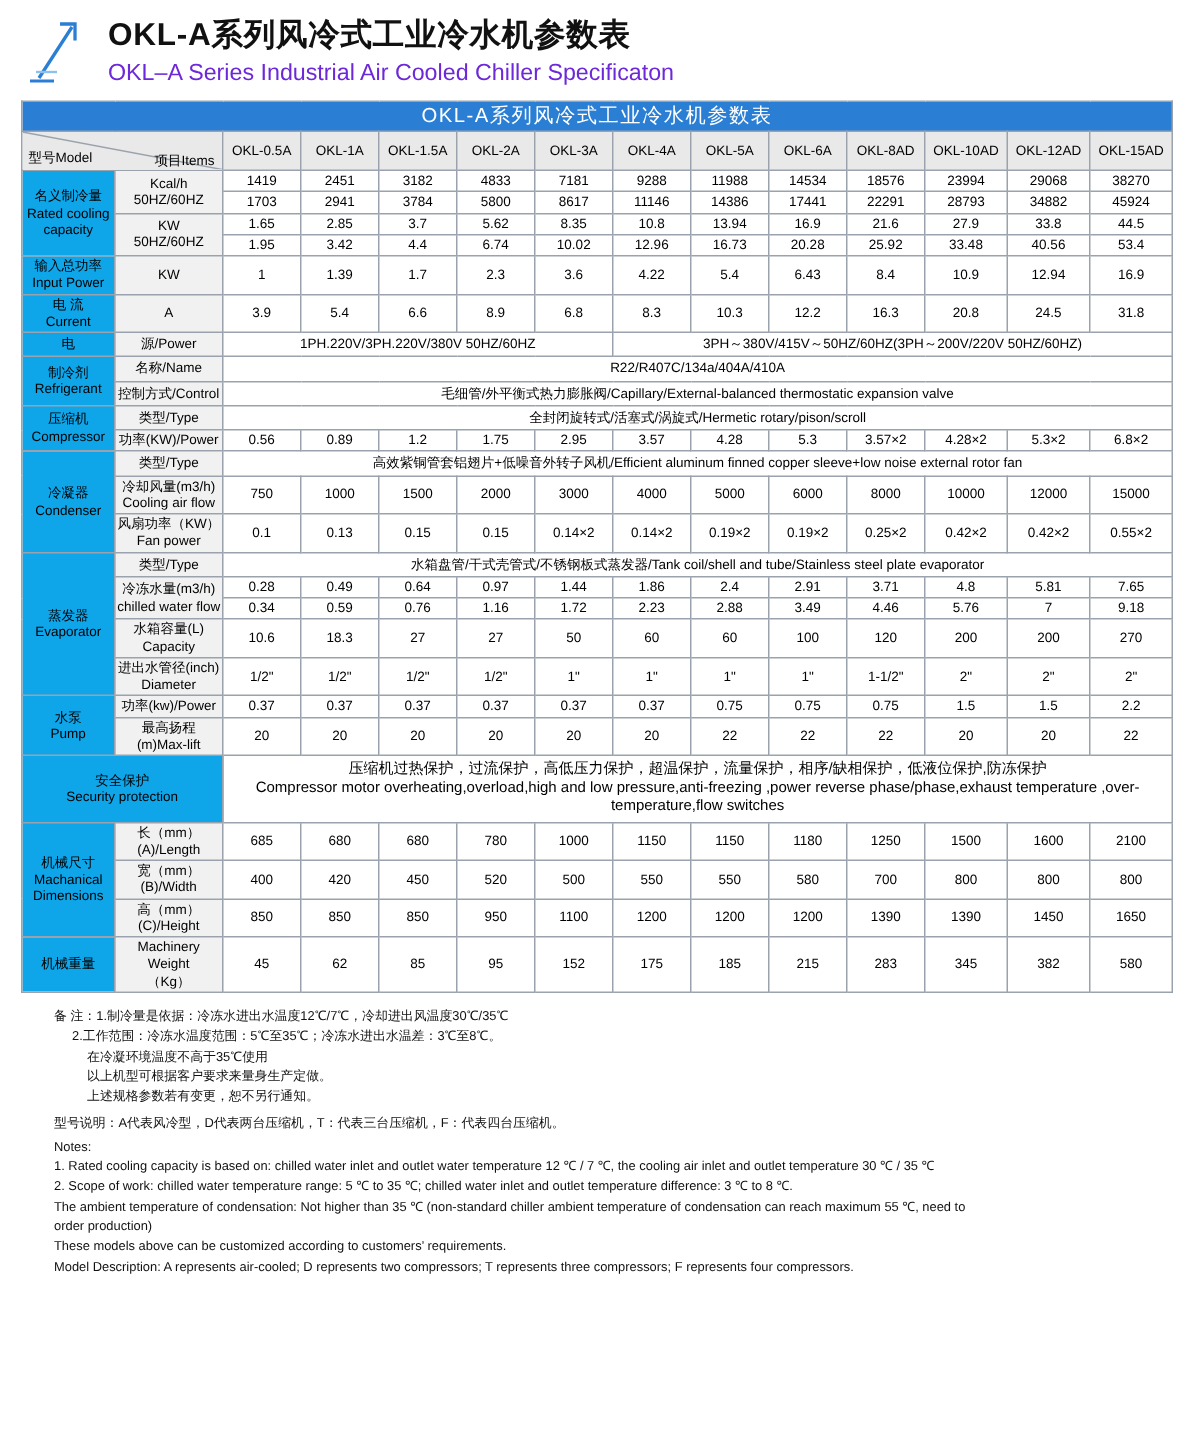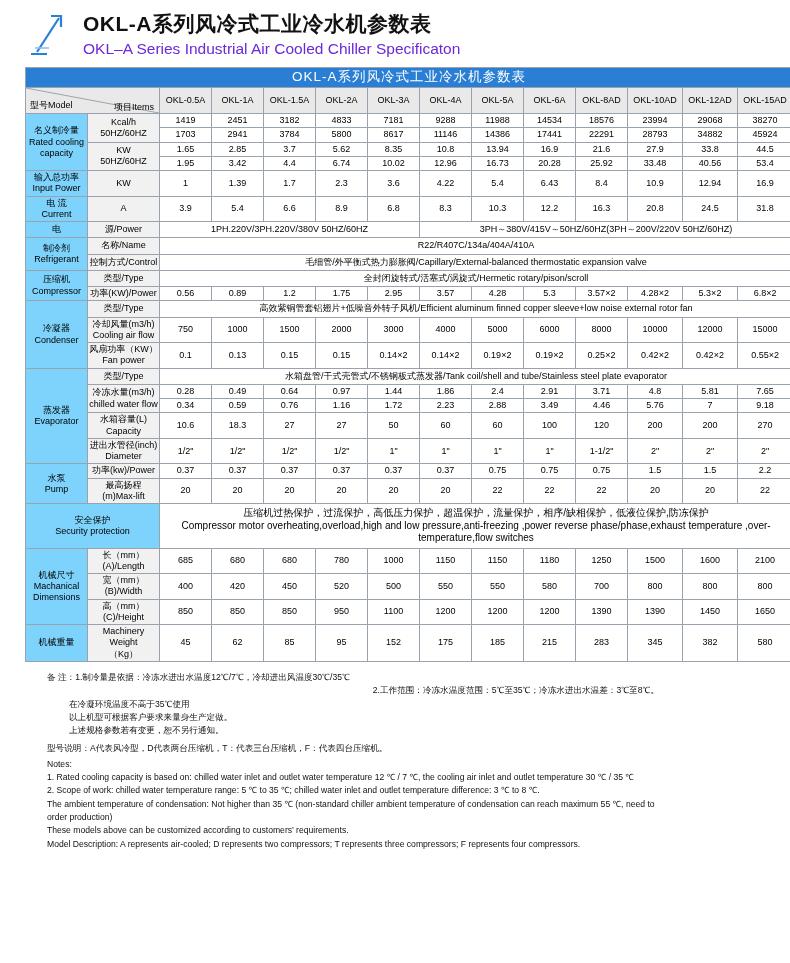--- a/index.html
+++ b/index.html
@@ -4,21 +4,21 @@
 <style>
   * { box-sizing: border-box; }
   body {
     margin: 0;
     padding: 0;
     width: 790px;
     background: #ffffff;
     font-family: "Liberation Sans", sans-serif;
     color: #000;
   }
-  .page { width: 662px; padding: 10px 14px 8px 14px; margin-left: 11px; }
+  .page { width: 662px; padding: 10px 14px 8px 14px; }
 
   
   .header { display: flex; align-items: flex-start; gap: 8px; padding: 2px 0 8px 4px; }
   .logo { width: 46px; height: 44px; flex: none; position: relative; }
   .logo svg { display: block; }
   .titles { padding-top: 0px; }
   .title-cn {
     font-size: 21px;
     font-weight: bold;
     letter-spacing: 0.5px;
@@ -50,21 +50,21 @@
   }
   .bluebar td {
     background: #2a7fd4;
     color: #fff;
     font-size: 13.5px;
     font-weight: bold;
     letter-spacing: 1px;
     padding: 5px 0;
     border-color: #2a7fd4;
   }
-  .grey { background: #7dd3fc; }
+  .grey { background: #0ea5e9; }
   .lgrey { background: #f1f1f1; }
   .hdr-model td { background: #e9e9e9; font-size: 9px; padding: 3px 1px; }
   .diag {
     position: relative;
     background: #e9e9e9;
     height: 26px;
     padding: 0 !important;
     overflow: hidden;
   }
   .diag .ln {
@@ -74,21 +74,21 @@
   .diag .i { position: absolute; right: 5px; top: 14px; font-size: 9px; }
   .lbl-cn { display: block; }
   .lbl-en { display: block; }
   .wide-txt { font-size: 9px; padding: 2px 4px !important; }
   .sec-txt { font-size: 10px; text-align: left; padding: 3px 6px !important; line-height: 1.45; }
   .sec-txt .l { display: block; }
 
   
   .notes { margin-top: 9px; padding-left: 22px; font-size: 8.6px; line-height: 1.55; color: #111; }
   .notes .cnblock div { white-space: pre; }
-  .notes .indent1 { padding-left: 12px; text-align: right; }
+  .notes .indent1 { padding-left: 12px; }
   .notes .indent2 { padding-left: 22px; }
   .notes .gap { height: 5px; }
   .notes .en { margin-top: 2px; }
   .notes .en div { }
 </style>
 </head>
 <body>
 
 <div class="page">
 

